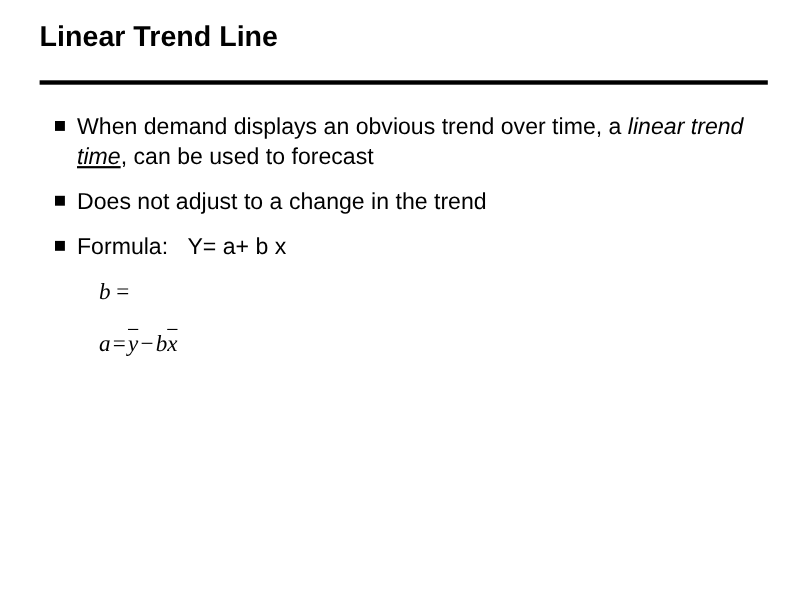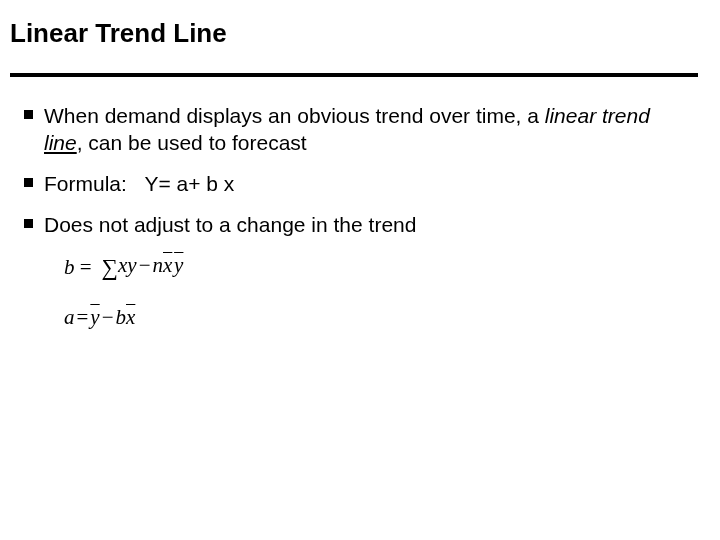--- a/index.html
+++ b/index.html
@@ -8,21 +8,21 @@
     width: 720px;
     height: 540px;
     background: #ffffff;
     font-family: Arial, Helvetica, sans-serif;
     color: #000;
   }
   .slide {
     box-sizing: border-box;
     width: 720px;
     height: 540px;
-    padding: 18px 22px 0 10px;
+    padding: 18px 22px 0 36px;
     position: relative;
   }
   .title {
     font-size: 26px;
     font-weight: bold;
     margin: 0 0 24px 0;
   }
   .rule {
     border: none;
     border-top: 4px solid #000;
@@ -103,42 +103,39 @@
 
 <div class="slide">
 
   <h1 class="title">Linear Trend Line</h1>
 
   <hr class="rule">
 
   <ul class="bullets">
 
     <li>
-      <span>When demand displays an obvious trend over time, a </span><span class="italic"><span>linear trend </span><span class="under">line</span></span><span>, can be used to forecast</span>
+      <span>When demand displays an obvious trend over time, a </span><span class="italic"><span>linear trend </span><span class="under">time</span></span><span>, can be used to forecast</span>
     </li>
+
+    <li>Does not adjust to a change in the trend</li>
 
     <li>
       <span>Formula:</span>&nbsp;&nbsp;&nbsp;<span>Y= a+ b x</span>
     </li>
-
-    <li>Does not adjust to a change in the trend</li>
 
   </ul>
 
   <div class="formula-block">
 
     <div class="frac-row">
       <span class="eq-left">
         <span class="ivar">b</span>
         <span class="op" style="font-style:normal;">=</span>
       </span>
       <span class="frac">
-        <span class="num">
-          <span class="sigma">∑</span><span class="ivar">xy</span><span class="op">−</span><span class="ivar">n</span><span class="ivar ov">x</span> <span class="ivar ov">y</span>
-        </span>
       </span>
     </div>
 
     <div class="a-row">
       <span class="ivar">a</span><span class="op">=</span><span class="ivar ov">y</span><span class="op">−</span><span class="ivar">b</span><span class="ivar ov">x</span>
     </div>
 
   </div>
 
 </div>

